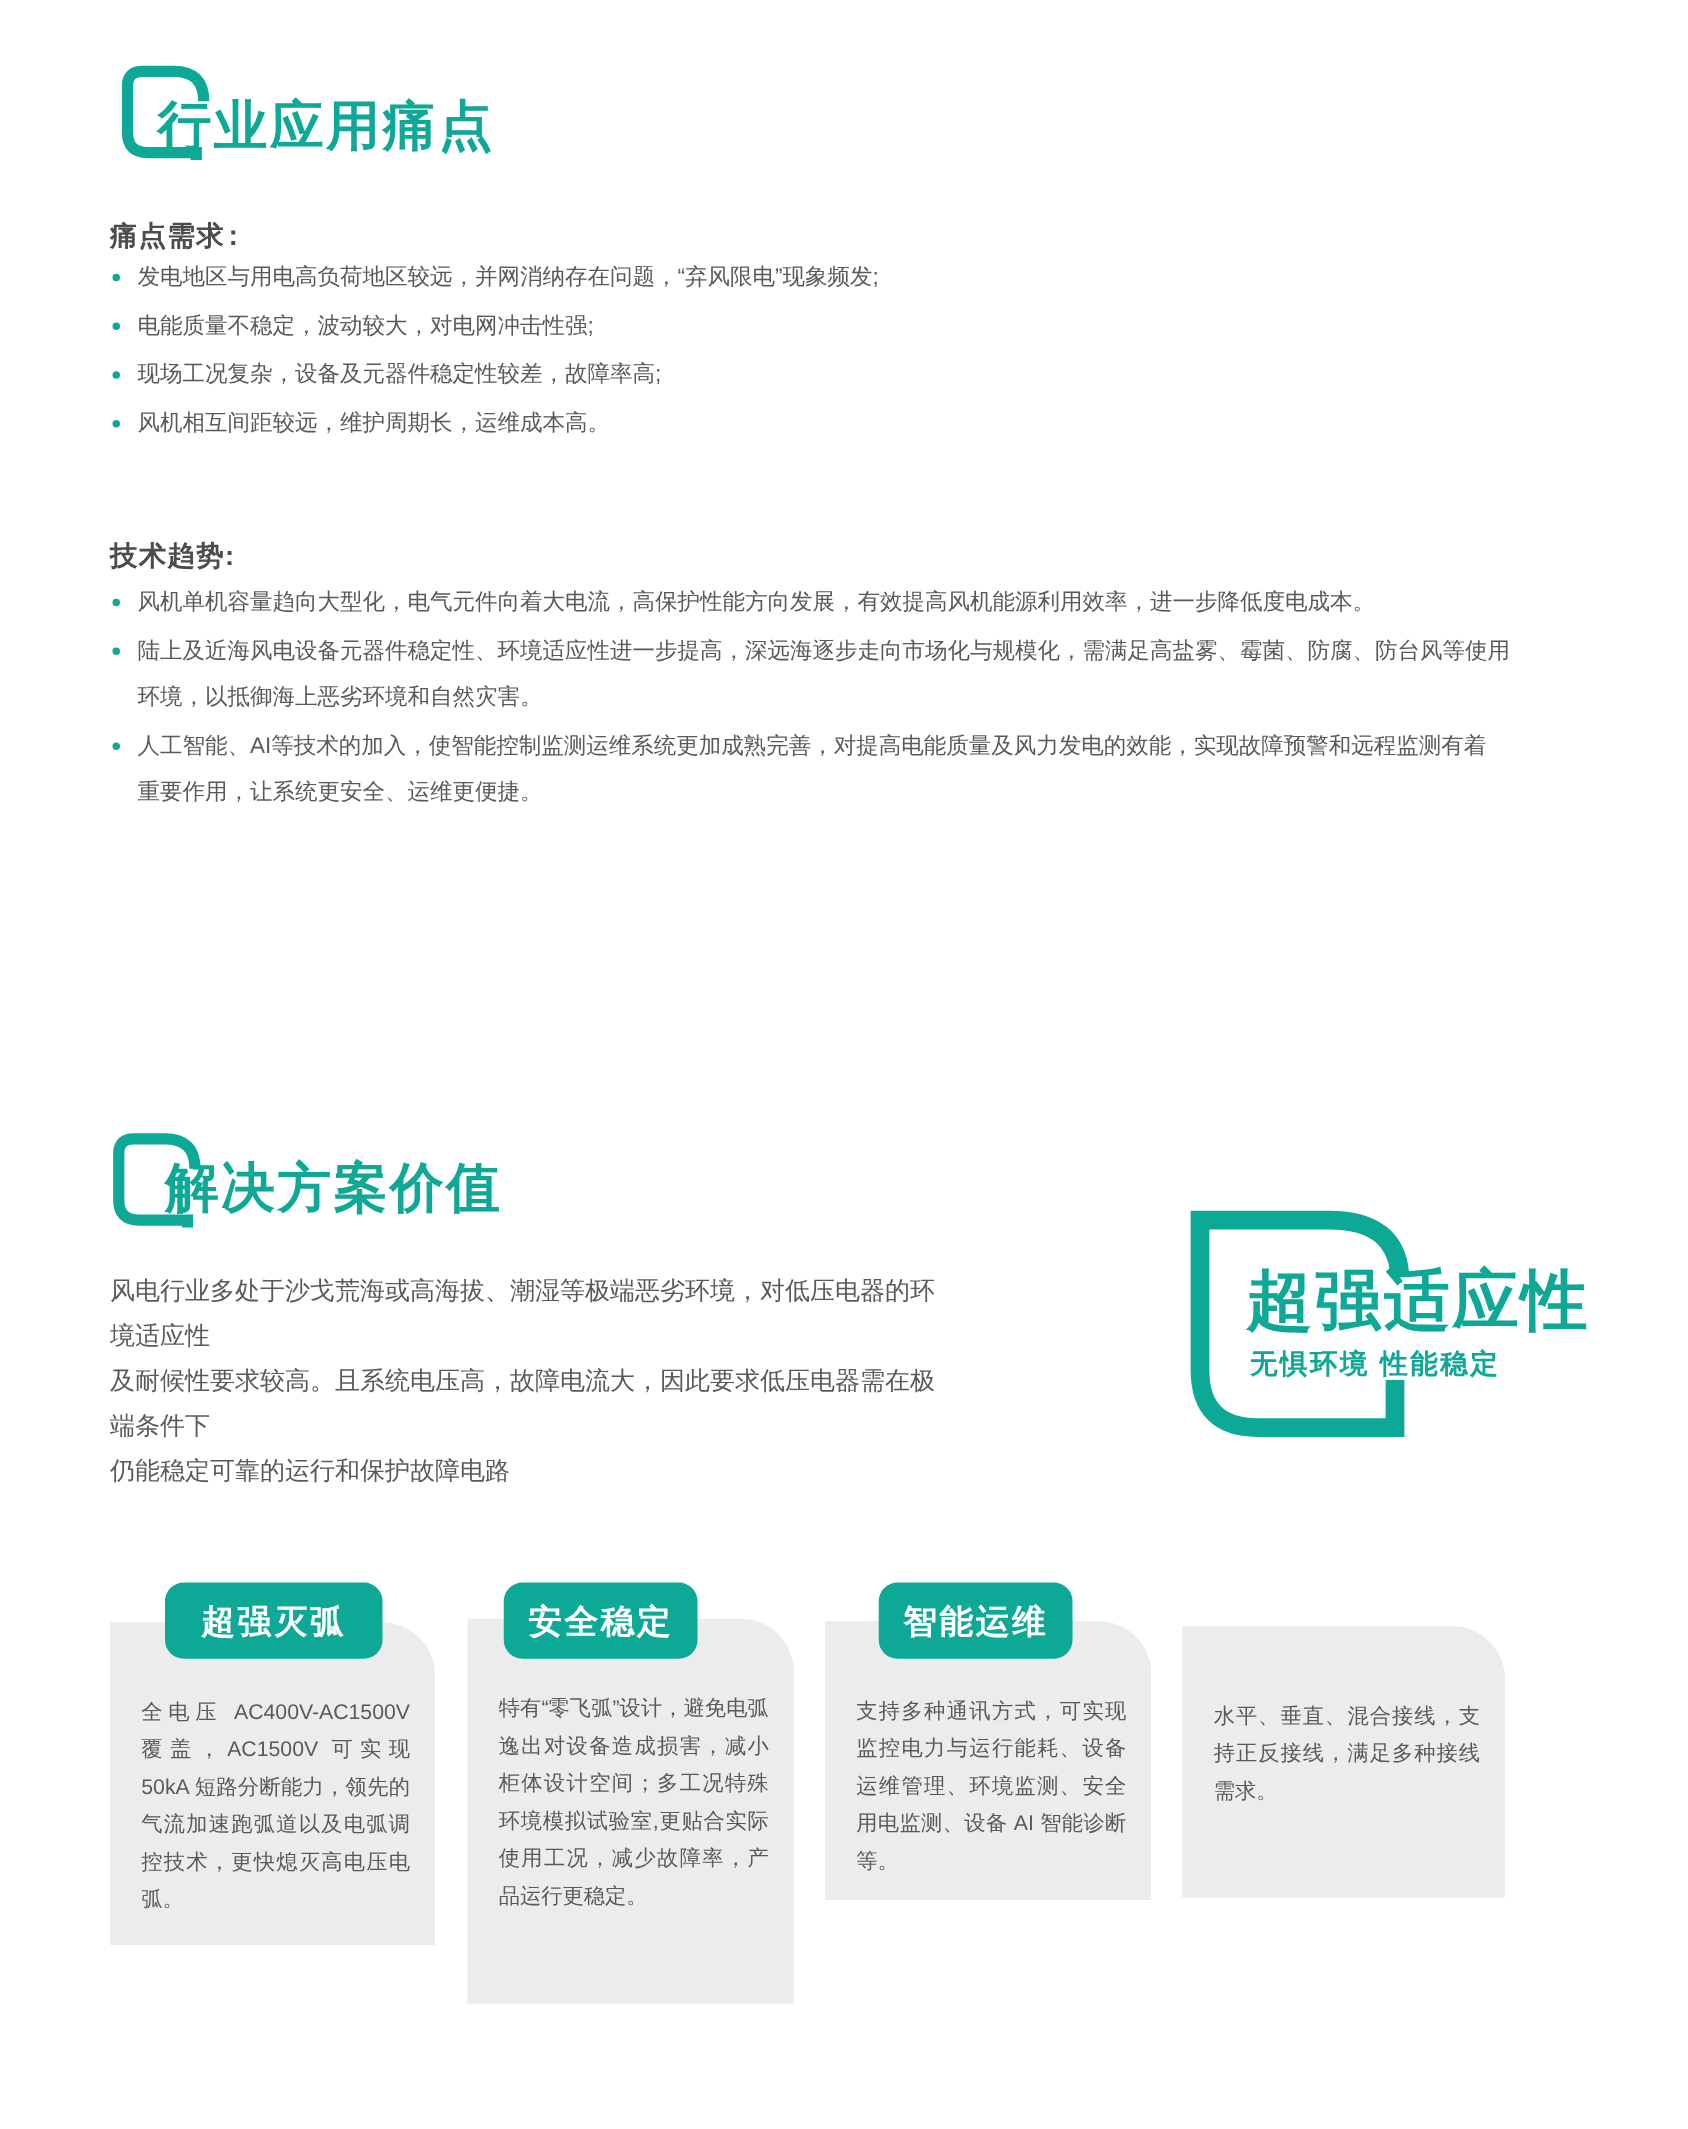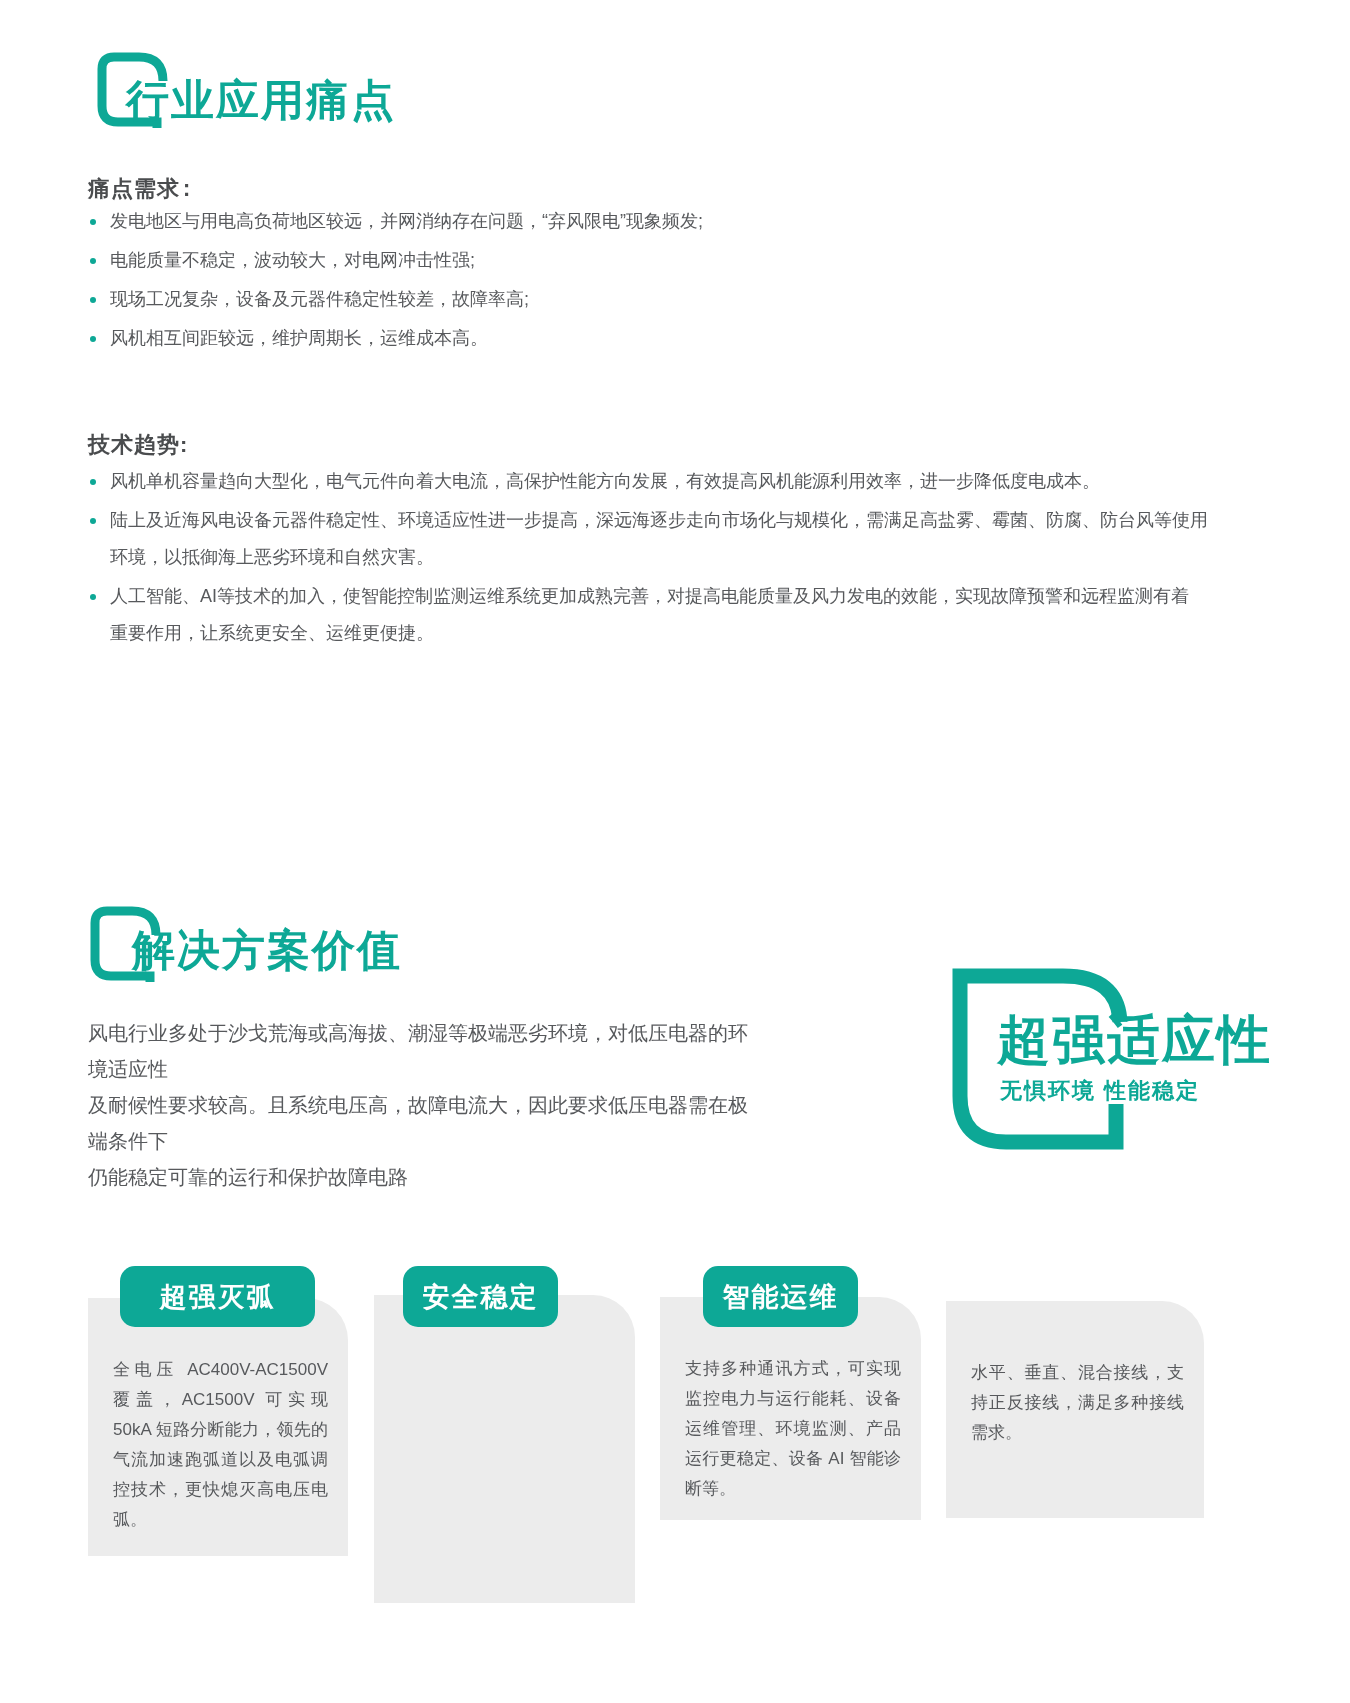--- a/index.html
+++ b/index.html
@@ -57,21 +57,21 @@
   .card-header{
     position:absolute;height:61px;background:var(--accent);border-radius:15px;
     display:flex;align-items:center;justify-content:center;
     color:#ffffff;font-size:27px;font-weight:bold;letter-spacing:2px;white-space:nowrap;
   }
   .card-body{
     position:absolute;left:25px;top:57px;right:20px;
     font-size:17px;line-height:30px;color:#57595c;text-align:justify;
   }
   .card1{left:88px;top:1298px;width:260px;height:258px;}
-  .card1 .card-header{left:32px;top:-32px;width:195px;}
+  .card1 .card-header{left:44px;top:-32px;width:174px;}
   .card2{left:374px;top:1295px;width:261px;height:308px;}
   .card2 .card-header{left:29px;top:-29px;width:155px;}
   .card3{left:660px;top:1297px;width:261px;height:223px;}
   .card3 .card-header{left:43px;top:-31px;width:155px;}
   .card4{left:946px;top:1301px;width:258px;height:217px;}
   .card4 .card-header{left:45px;top:-35px;width:157px;}
 
   :root{--accent:#0da896;}
 </style>
 </head>
@@ -116,22 +116,23 @@
 <div class="highlight-title">超强适应性</div>
 <div class="highlight-subtitle">无惧环境  性能稳定</div>
 
 <div class="card card1">
   <div class="card-header">超强灭弧</div>
   <div class="card-body">全电压 AC400V-AC1500V 覆盖，AC1500V 可实现 50kA 短路分断能力，领先的气流加速跑弧道以及电弧调控技术，更快熄灭高电压电弧。</div>
 </div>
 
 <div class="card card2">
   <div class="card-header">安全稳定</div>
+  <div class="card-body">特有“零飞弧”设计，避免电弧逸出对设备造成损害，减小柜体设计空间；多工况特殊环境模拟试验室,更贴合实际使用工况，减少故障率，产品运行更稳定。</div>
 </div>
 
 <div class="card card3">
   <div class="card-header">智能运维</div>
-  <div class="card-body">支持多种通讯方式，可实现监控电力与运行能耗、设备运维管理、环境监测、产品运行更稳定、设备 AI 智能诊断等。</div>
+  <div class="card-body">支持多种通讯方式，可实现监控电力与运行能耗、设备运维管理、环境监测、安全用电监测、设备 AI 智能诊断等。</div>
 </div>
 
 <div class="card card4">
   <div class="card-body">水平、垂直、混合接线，支持正反接线，满足多种接线需求。</div>
 </div>
 
 </body></html>

